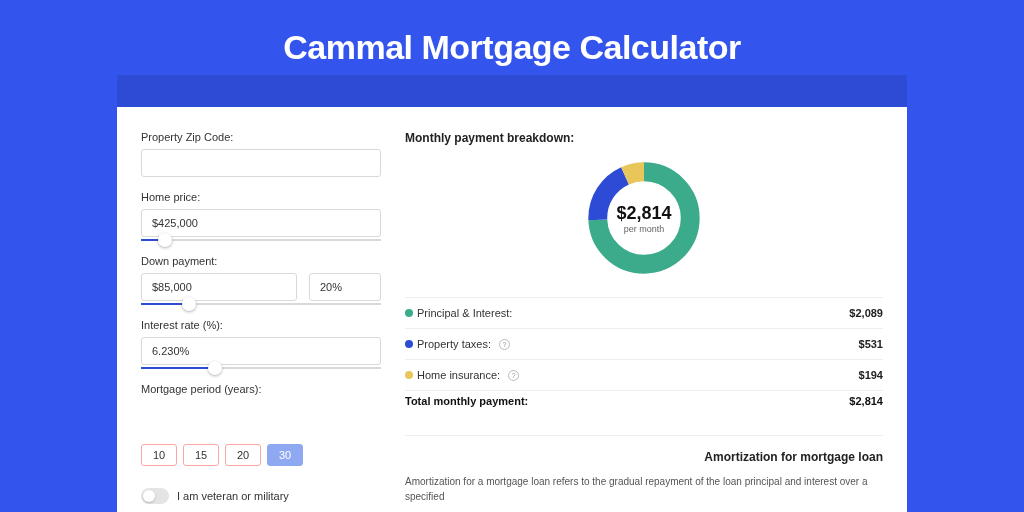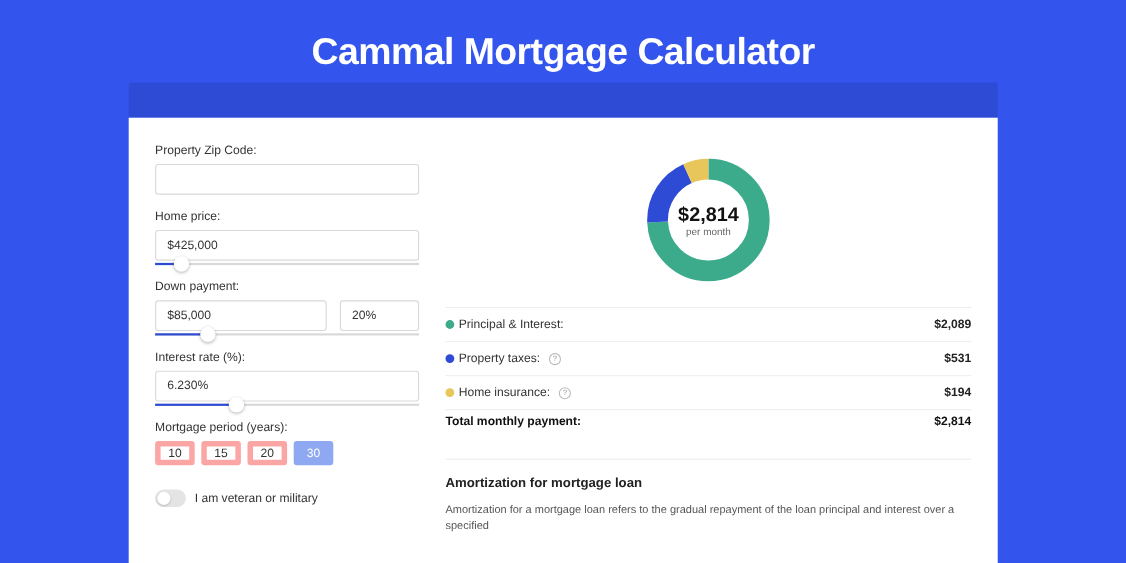--- a/index.html
+++ b/index.html
@@ -14,21 +14,21 @@
   .col-left .field-label:first-child { margin-top: 4px; }
   .text-input { width: 100%; height: 28px; border: 1px solid #d9d9d9; border-radius: 3px; padding: 0 10px; font-size: 11px; color: #333; }
   .slider-wrap { position: relative; margin-top: 2px; }
   .slider-track { height: 2px; background: #d9d9d9; position: relative; }
   .slider-fill { height: 2px; background: #2e4bd6; position: absolute; left: 0; top: 0; }
   .slider-thumb { position: absolute; top: -6px; width: 14px; height: 14px; background: #fff; border-radius: 50%; box-shadow: 0 1px 3px rgba(0,0,0,0.3); transform: translateX(-50%); }
   .dp-row { display: flex; gap: 12px; }
   .dp-amount { flex: 1; }
   .dp-pct { width: 72px; }
   .period-row { display: flex; gap: 6px; margin-top: 4px; }
-  .period-btn { width: 36px; height: 22px; border: 5px solid #fca5a5; border-radius: 3px; background: #fff; font-size: 11px; color: #333; display: flex; align-items: center; justify-content: center; cursor: pointer; }
+  .period-btn { width: 36px; height: 22px; border: 1px solid #fca5a5; border-radius: 3px; background: #fff; font-size: 11px; color: #333; display: flex; align-items: center; justify-content: center; cursor: pointer; margin-top: 43px; }
   .period-btn.active { background: #8fa8f2; color: #fff; border-color: #8fa8f2; }
   .toggle-row { display: flex; align-items: center; gap: 8px; margin-top: 22px; }
   .toggle { width: 28px; height: 16px; background: #e4e4e4; border-radius: 10px; position: relative; cursor: pointer; }
   .toggle-knob { position: absolute; left: 2px; top: 2px; width: 12px; height: 12px; background: #fff; border-radius: 50%; box-shadow: 0 1px 2px rgba(0,0,0,0.2); }
   .toggle-label { font-size: 11px; color: #333; }
   .section-title { font-size: 12px; font-weight: 700; color: #222; margin-top: 4px; }
   .donut-wrap { display: flex; justify-content: center; padding: 12px 0 18px; }
   .donut { position: relative; width: 122px; height: 122px; }
   .donut svg { width: 122px; height: 122px; transform: rotate(-90deg); }
   .donut-center { position: absolute; left: 50%; top: 50%; transform: translate(-50%, -50%); text-align: center; }
@@ -38,21 +38,21 @@
   .legend-row:first-of-type { border-top: 1px solid #eee; }
   .legend-left { display: flex; align-items: center; gap: 4px; }
   .dot { width: 8px; height: 8px; border-radius: 50%; display: inline-block; }
   .dot.green { background: #3cab8b; }
   .dot.blue { background: #2e4bd6; }
   .dot.yellow { background: #e9c659; }
   .help-icon { display: inline-flex; align-items: center; justify-content: center; width: 11px; height: 11px; border: 1px solid #bbb; border-radius: 50%; font-size: 7px; color: #999; margin-left: 4px; }
   .legend-value { font-weight: 700; color: #222; }
   .total-row { display: flex; justify-content: space-between; padding: 4px 0 12px; font-size: 11px; font-weight: 700; color: #111; border-top: 1px solid #eee; }
   .section-gap { height: 16px; }
-  .amort-title { font-size: 12px; font-weight: 700; color: #222; margin-bottom: 10px; border-top: 1px solid #eee; padding-top: 14px; }
+  .amort-title { font-size: 12px; font-weight: 700; color: #222; margin-bottom: 10px; border-top: 1px solid #eee; padding-top: 14px; text-align: right; }
   .amort-text { font-size: 10px; color: #555; line-height: 1.5; }
 </style>
 </head>
 <body>
 
 <h1 class="page-title">Cammal Mortgage Calculator</h1>
 <div class="header-band"></div>
 
 <div class="card">
 
@@ -102,20 +102,21 @@
     <div class="toggle-row">
       <div class="toggle">
           <div class="toggle-knob"></div>
         </div>
       <span class="toggle-label">I am veteran or military</span>
     </div>
 
   </div>
 
   <div class="col-right">
+    <div class="section-title">Monthly payment breakdown:</div>
 
     <div class="donut-wrap">
       <div class="donut">
         <svg viewBox="0 0 42 42" id="donut-svg">
             <circle cx="21" cy="21" r="15.915" fill="none" stroke="#3cab8b" stroke-width="6.5" stroke-dasharray="74.23596304193319 25.76403695806681" stroke-dashoffset="0"></circle>
             <circle cx="21" cy="21" r="15.915" fill="none" stroke="#2e4bd6" stroke-width="6.5" stroke-dasharray="18.86993603411514 81.13006396588486" stroke-dashoffset="-74.23596304193319"></circle>
             <circle cx="21" cy="21" r="15.915" fill="none" stroke="#e9c659" stroke-width="6.5" stroke-dasharray="6.89410092395167 93.10589907604833" stroke-dashoffset="-93.10589907604833"></circle>
           </svg>
         <div class="donut-center">
           <div class="donut-amount">$2,814</div>

